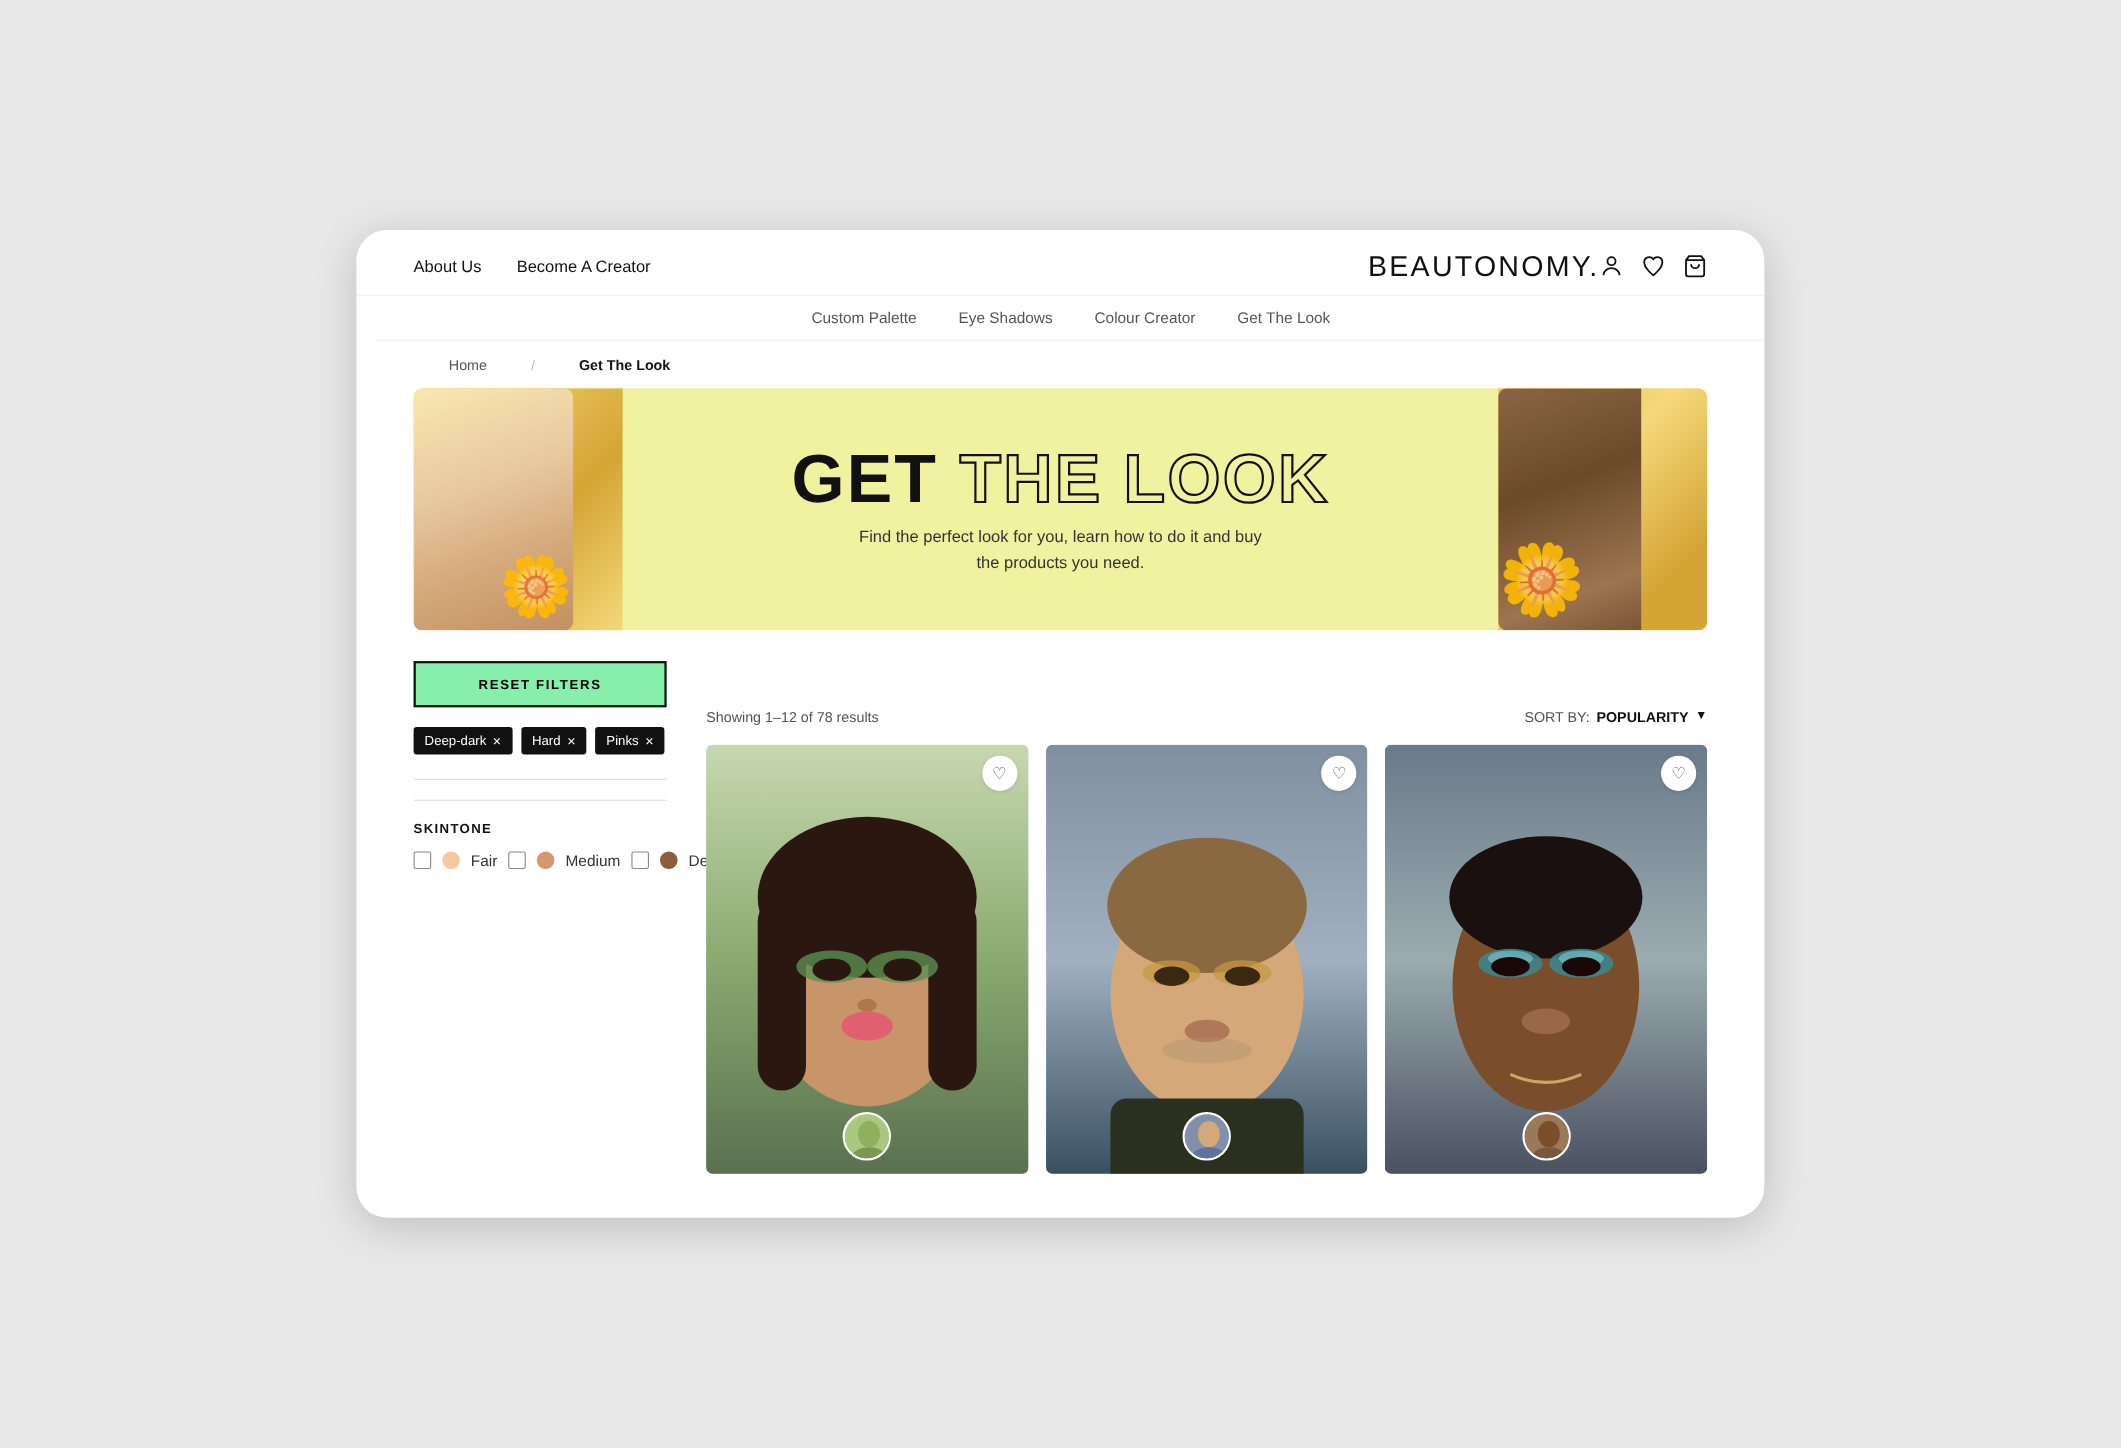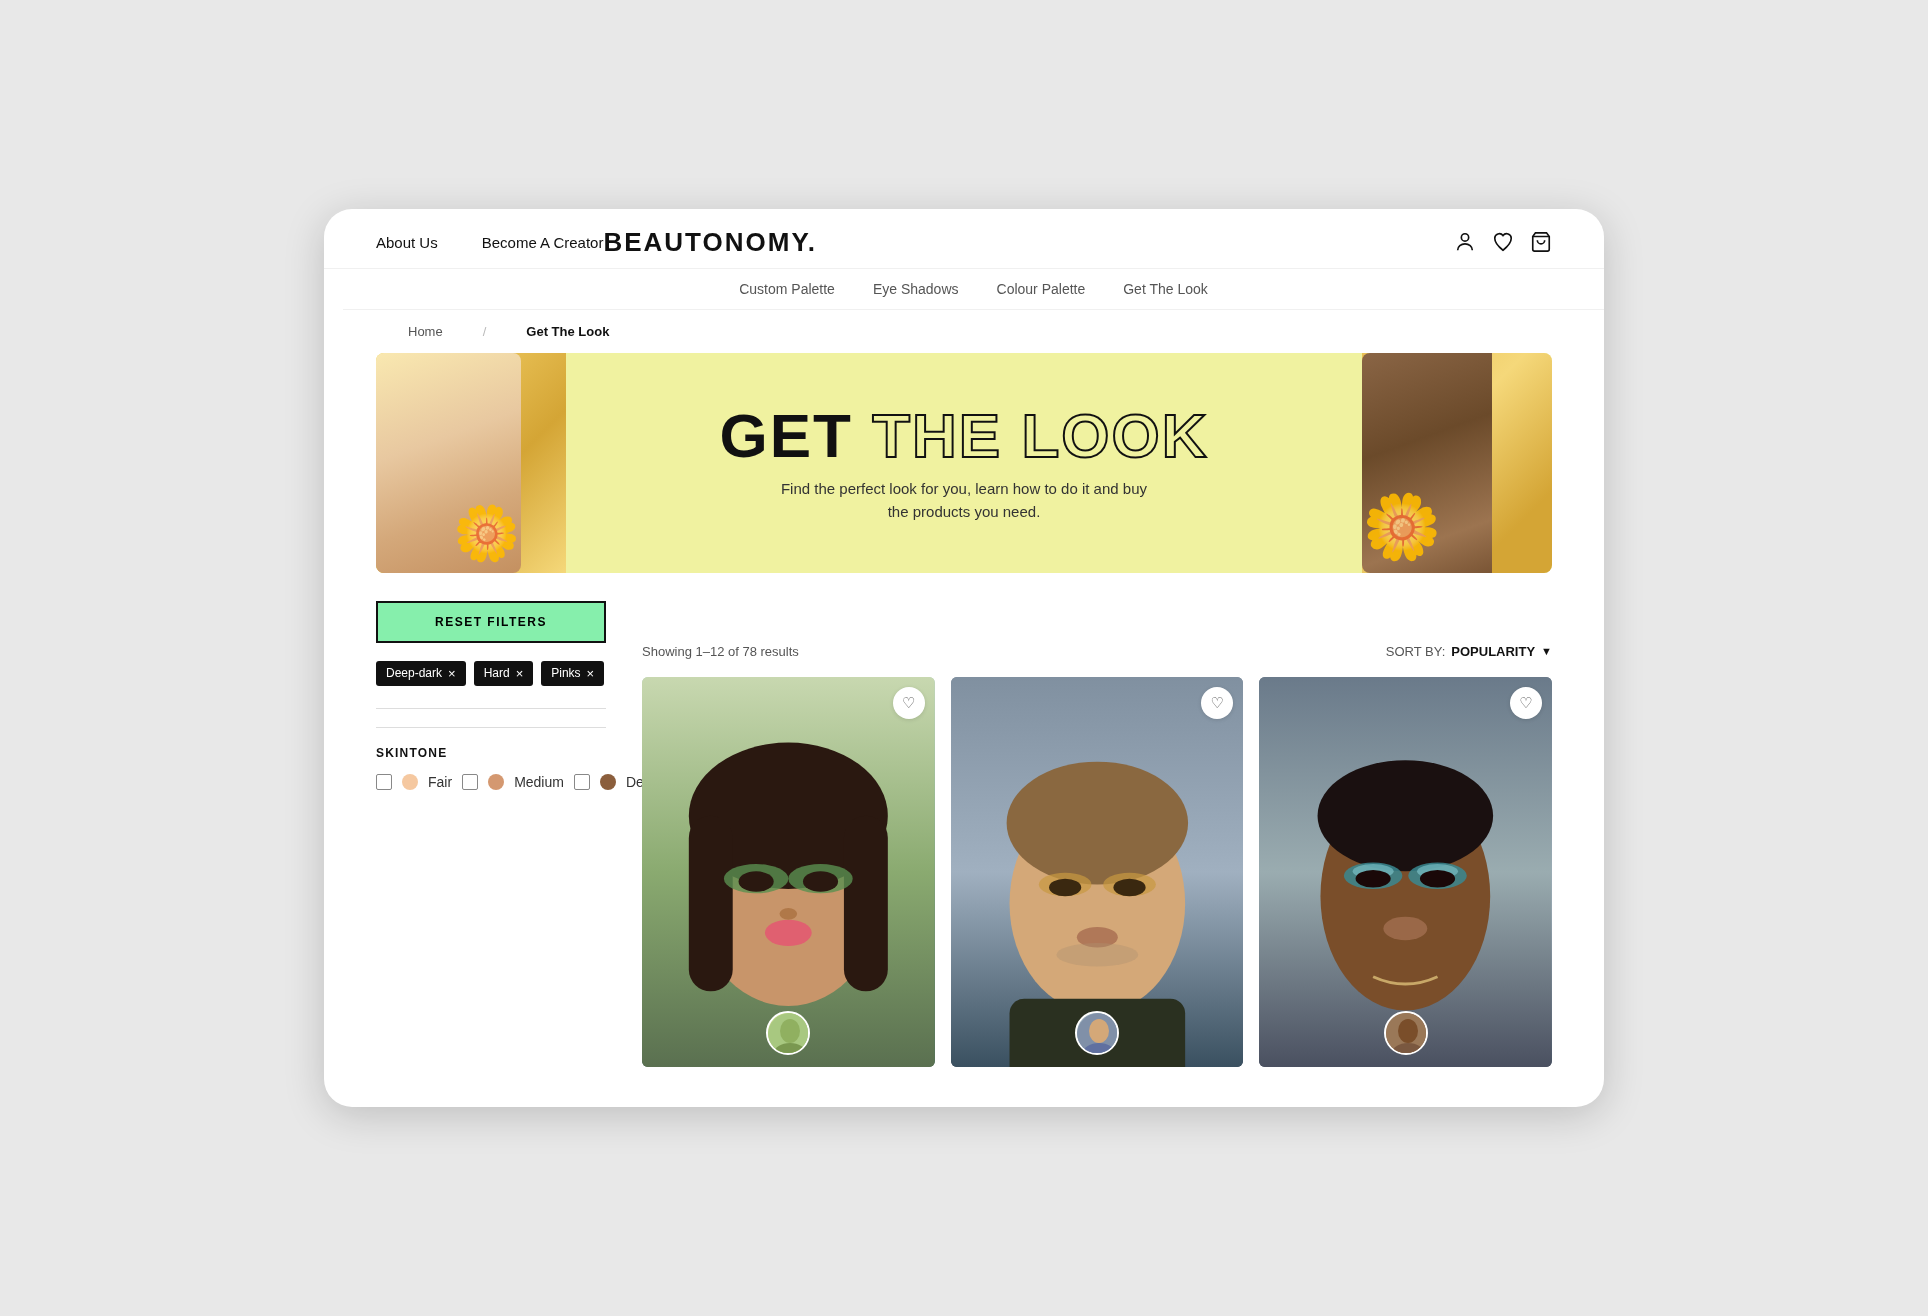--- a/index.html
+++ b/index.html
@@ -23,34 +23,34 @@
     
     .header {
       display: flex;
       align-items: center;
       justify-content: space-between;
       padding: 18px 52px 10px 52px;
       border-bottom: 1px solid #f0f0f0;
     }
     .header-left {
       display: flex;
-      gap: 44px;
+      gap: 32px;
     }
     .header-left a {
       text-decoration: none;
       color: #111;
       font-size: 15px;
       font-weight: 400;
     }
     .logo {
       font-size: 26px;
-      font-weight: 700;
+      font-weight: 400;
       letter-spacing: 2px;
       color: #111;
-      text-align: left;
+      text-align: right;
       flex: 1;
     }
     .header-right {
       display: flex;
       gap: 16px;
       align-items: center;
     }
     .icon-btn {
       background: none;
       border: none;
@@ -396,21 +396,21 @@
             <line x1="3" y1="6" x2="21" y2="6"></line>
           <path d="M16 10a4 4 0 01-8 0"></path>
         </svg>
       </button>
     </div>
   </header>
 
   <nav class="sub-nav">
     <a href="#">Custom Palette</a>
     <a href="#">Eye Shadows</a>
-    <a href="#">Colour Palette</a>
+    <a href="#">Colour Creator</a>
     <a href="#">Get The Look</a>
   </nav>
 
   <div class="breadcrumb">
     <span style="cursor:pointer; color:#555;">Home</span>
     <span class="sep">/</span>
     <span class="current">Get The Look</span>
   </div>
 
   <div class="hero-banner">

